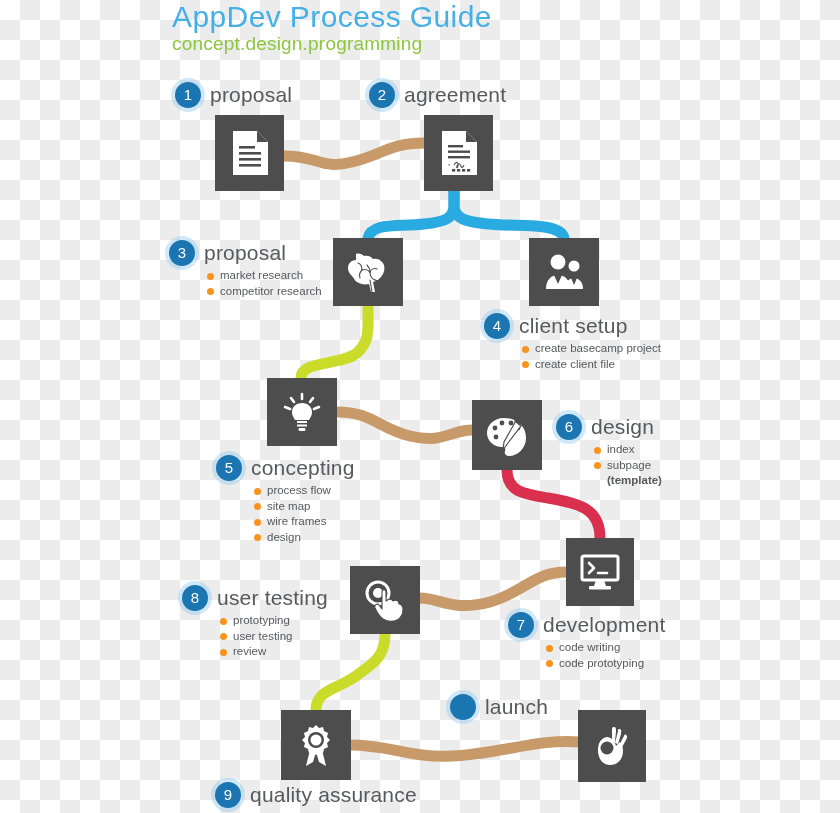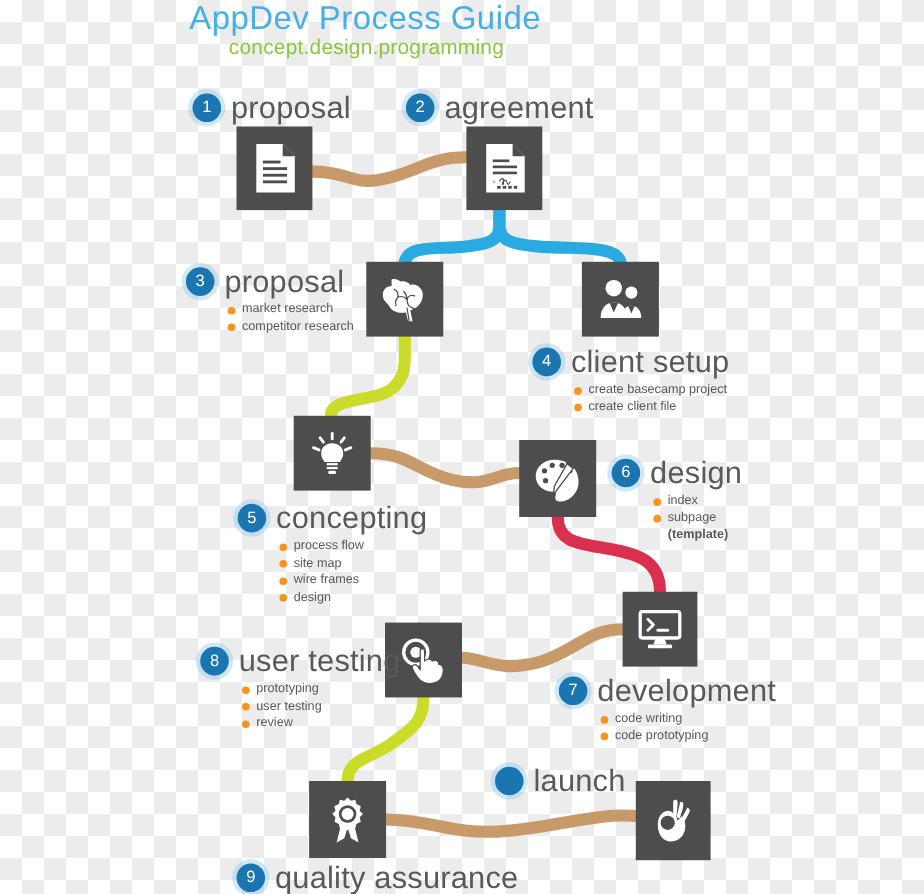--- a/index.html
+++ b/index.html
@@ -45,21 +45,20 @@
     white-space: nowrap;
     text-align: right;
   }
   .sub-title {
     font-size: 19px;
     color: #8cc63e;
     letter-spacing: 0.2px;
     line-height: 22px;
     margin-top: -1px;
     white-space: nowrap;
-    margin-left: 36px;
   }
 
   
   .tile {
     position: absolute;
     background: #4d4d4d;
     display: flex;
     align-items: center;
     justify-content: center;
   }
@@ -83,21 +82,21 @@
     box-shadow: 0 0 0 4px rgba(150, 205, 238, 0.45);
     color: #ffffff;
     font-size: 15px;
     line-height: 26px;
     text-align: center;
     flex: 0 0 auto;
   }
   .numcircle.blank { background: #1b75b0; }
   .step-title {
     margin-left: 9px;
-    font-size: 28px;
+    font-size: 21px;
     color: #58595b;
     letter-spacing: 0.2px;
   }
   .bullets {
     margin: 2px 0 0 38px;
     padding: 0;
     list-style: none;
   }
   .bullets li {
     font-size: 11.5px;

